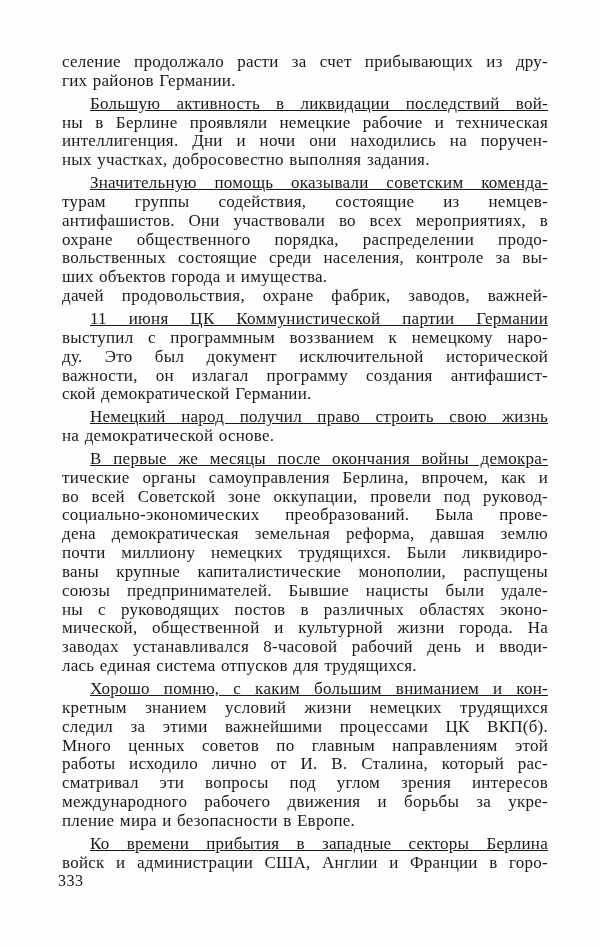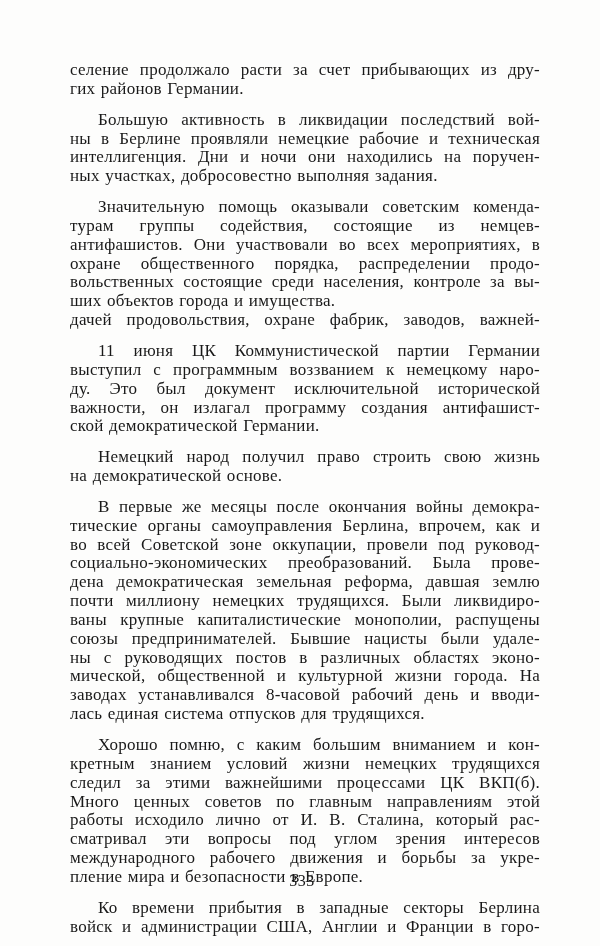--- a/index.html
+++ b/index.html
@@ -24,43 +24,44 @@
     position: absolute;
     left: 58px;
     top: 49px;
     width: 494px;
     font-size: 17px;
     line-height: 18.85px;
     letter-spacing: 0.25px;
     word-spacing: 1px;
   }
   .paragraph {
-    margin: 12px;
+    margin: 4px;
     padding: 0;
   }
   .line {
     white-space: normal;
   }
   .line-just {
     text-align: justify;
     text-align-last: justify;
   }
   .line-left {
     text-align: right;
     text-align-last: left;
   }
   .indent {
     text-indent: 28px;
+    text-decoration: underline;
   }
   .page-number {
     position: absolute;
     top: 871px;
     left: 58px;
     width: 488px;
-    text-align: center;
+    text-align: left;
     font-size: 16px;
     line-height: 19px;
     color: #191919;
     letter-spacing: 0.5px;
   }
 </style>
 </head>
 <body>
 
 <div class="scan-page">

